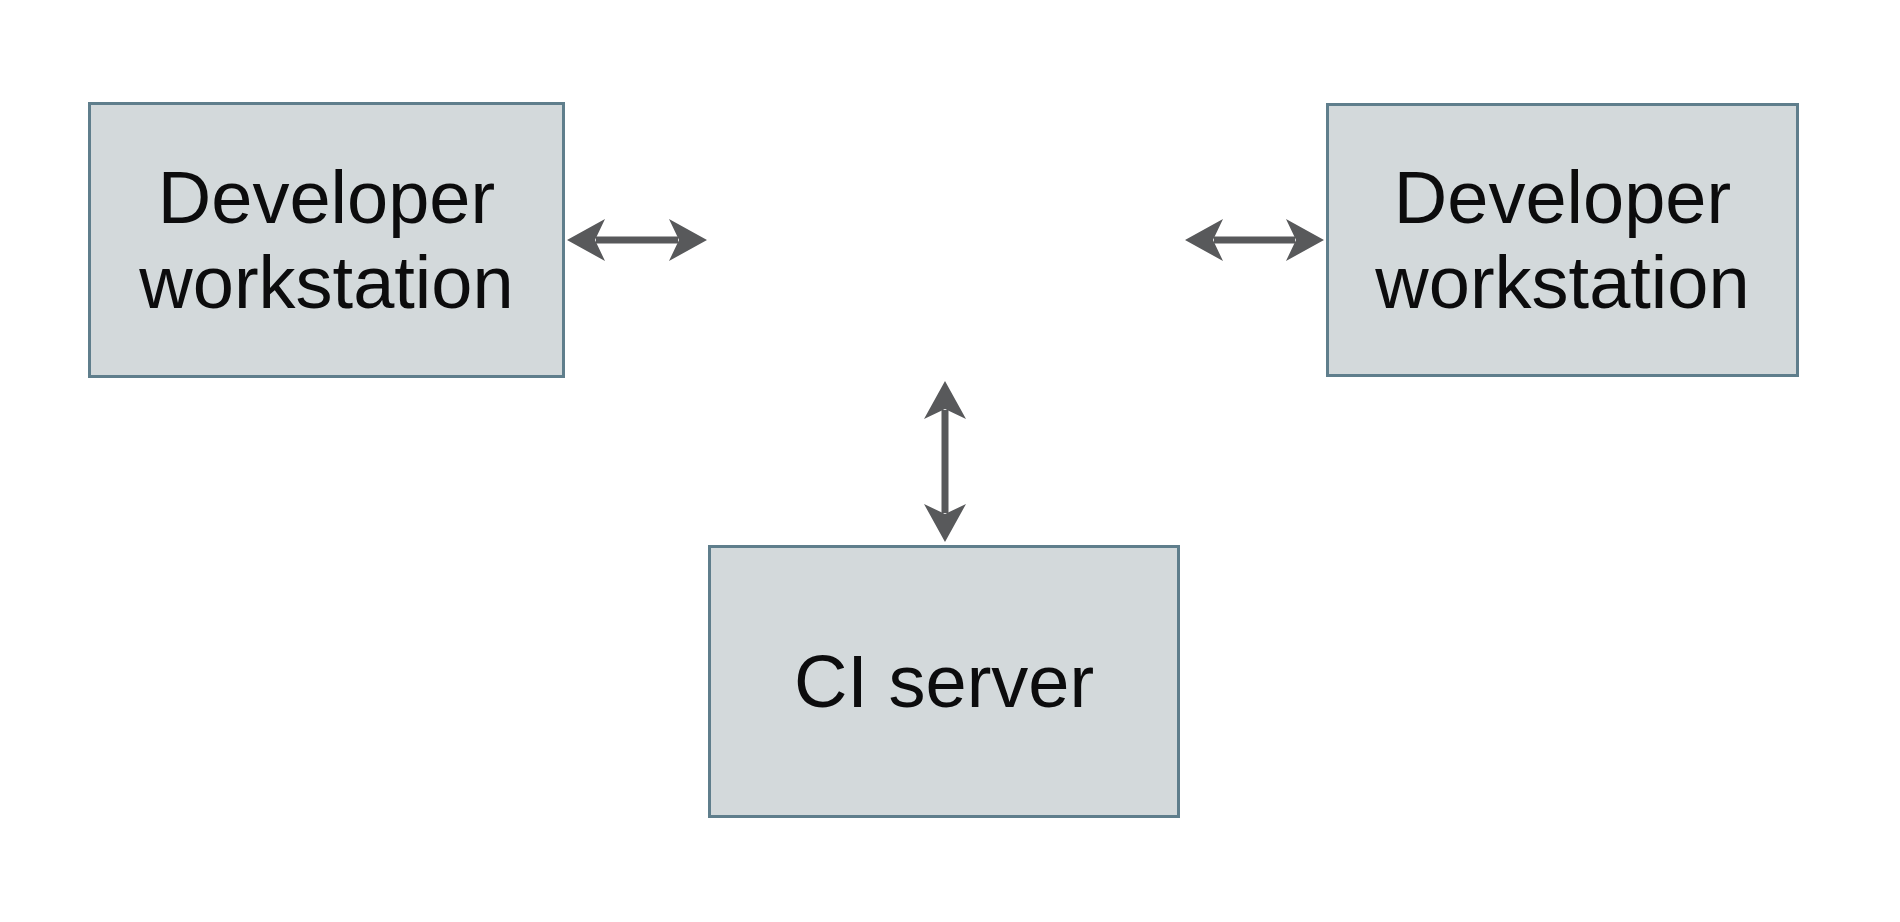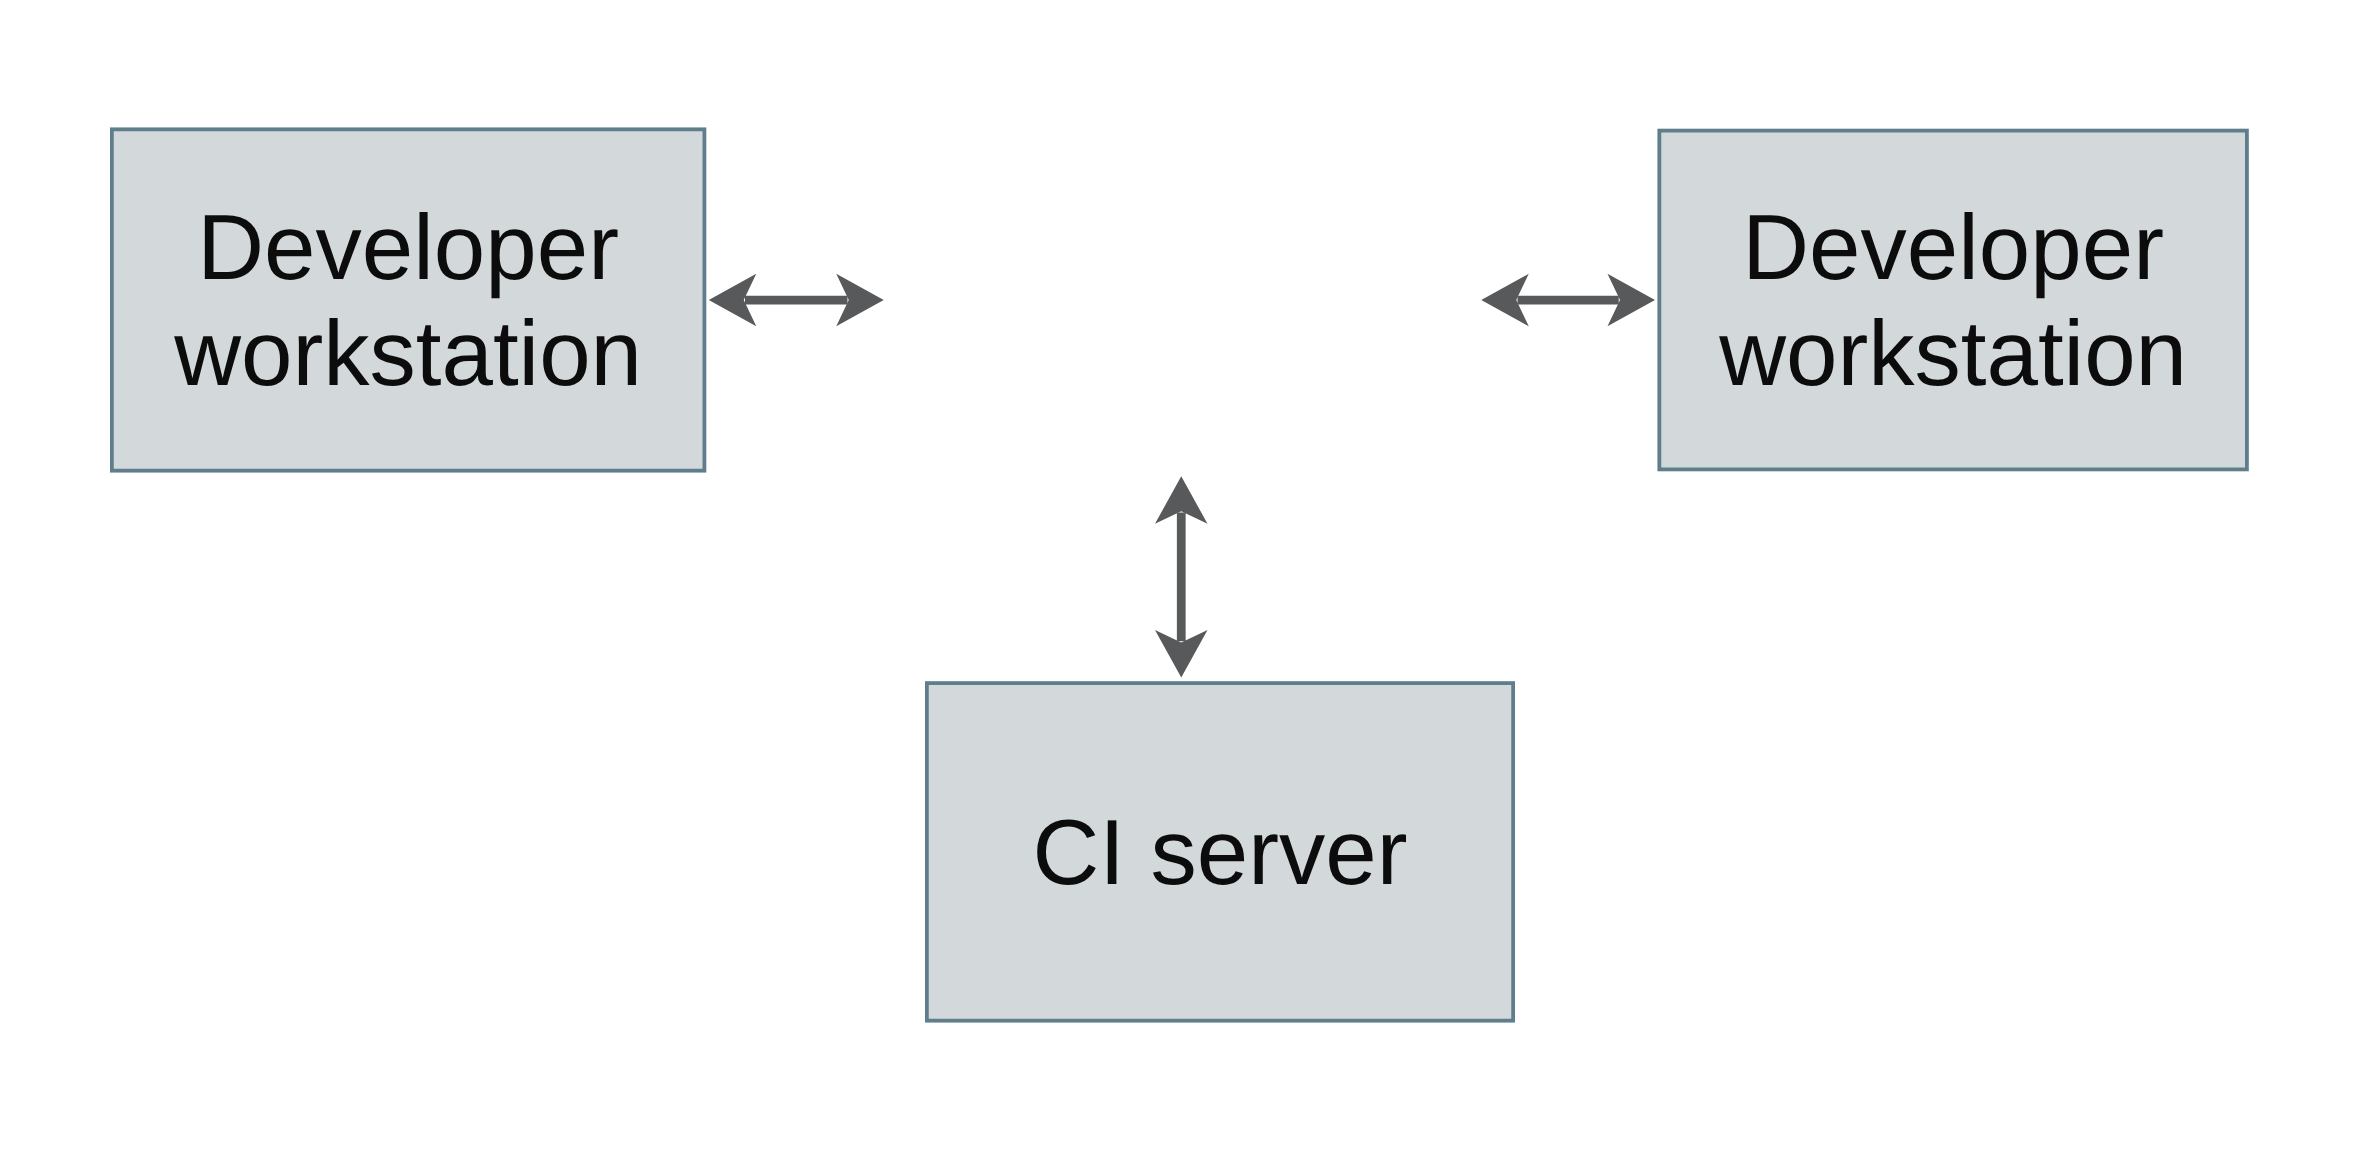--- a/index.html
+++ b/index.html
@@ -32,21 +32,21 @@
   }
   .node-label {
     font-size: 74px;
     line-height: 1.15;
     color: var(--text);
     letter-spacing: 0px;
   }
   #node-dev-left   { left: 88px;   top: 102px; width: 477px; height: 276px; }
   #node-cache      { left: 708px;  top: 103px; width: 474px; height: 274px; }
   #node-dev-right  { left: 1326px; top: 103px; width: 473px; height: 274px; }
-  #node-ci         { left: 740px;  top: 545px; width: 472px; height: 273px; }
+  #node-ci         { left: 708px;  top: 545px; width: 472px; height: 273px; }
   #node-dev-left .node-label,
   #node-dev-right .node-label { max-width: 430px; }
   #node-cache .node-label { max-width: 320px; }
   svg.connectors {
     position: absolute;
     left: 0; top: 0;
     width: 1900px; height: 922px;
     pointer-events: none;
   }
   svg .shaft { stroke: var(--arrow); stroke-width: 7px; }

